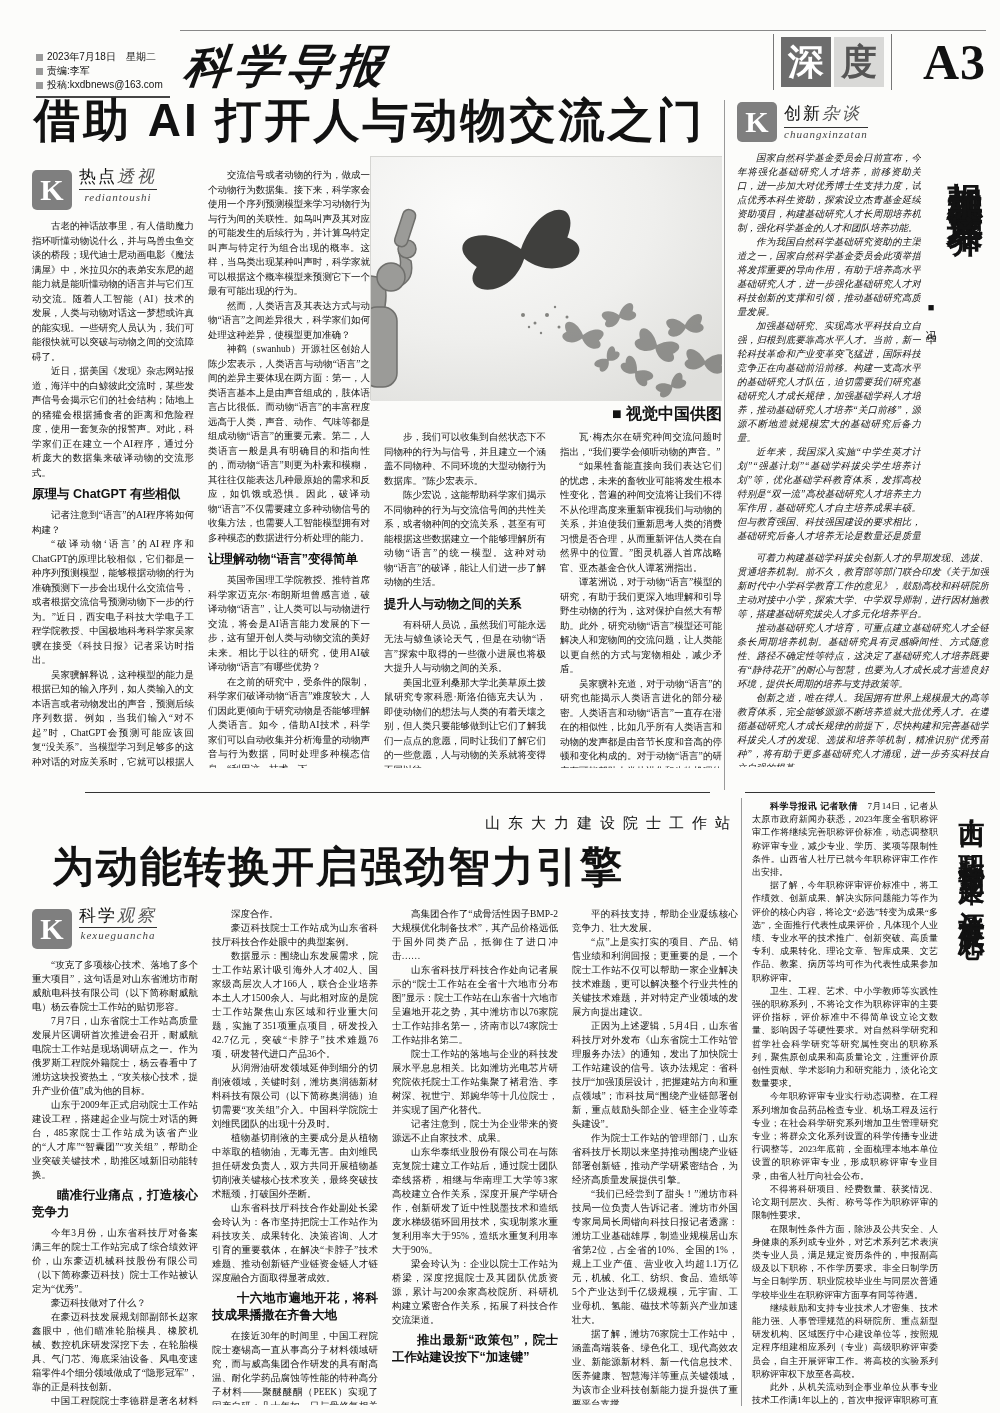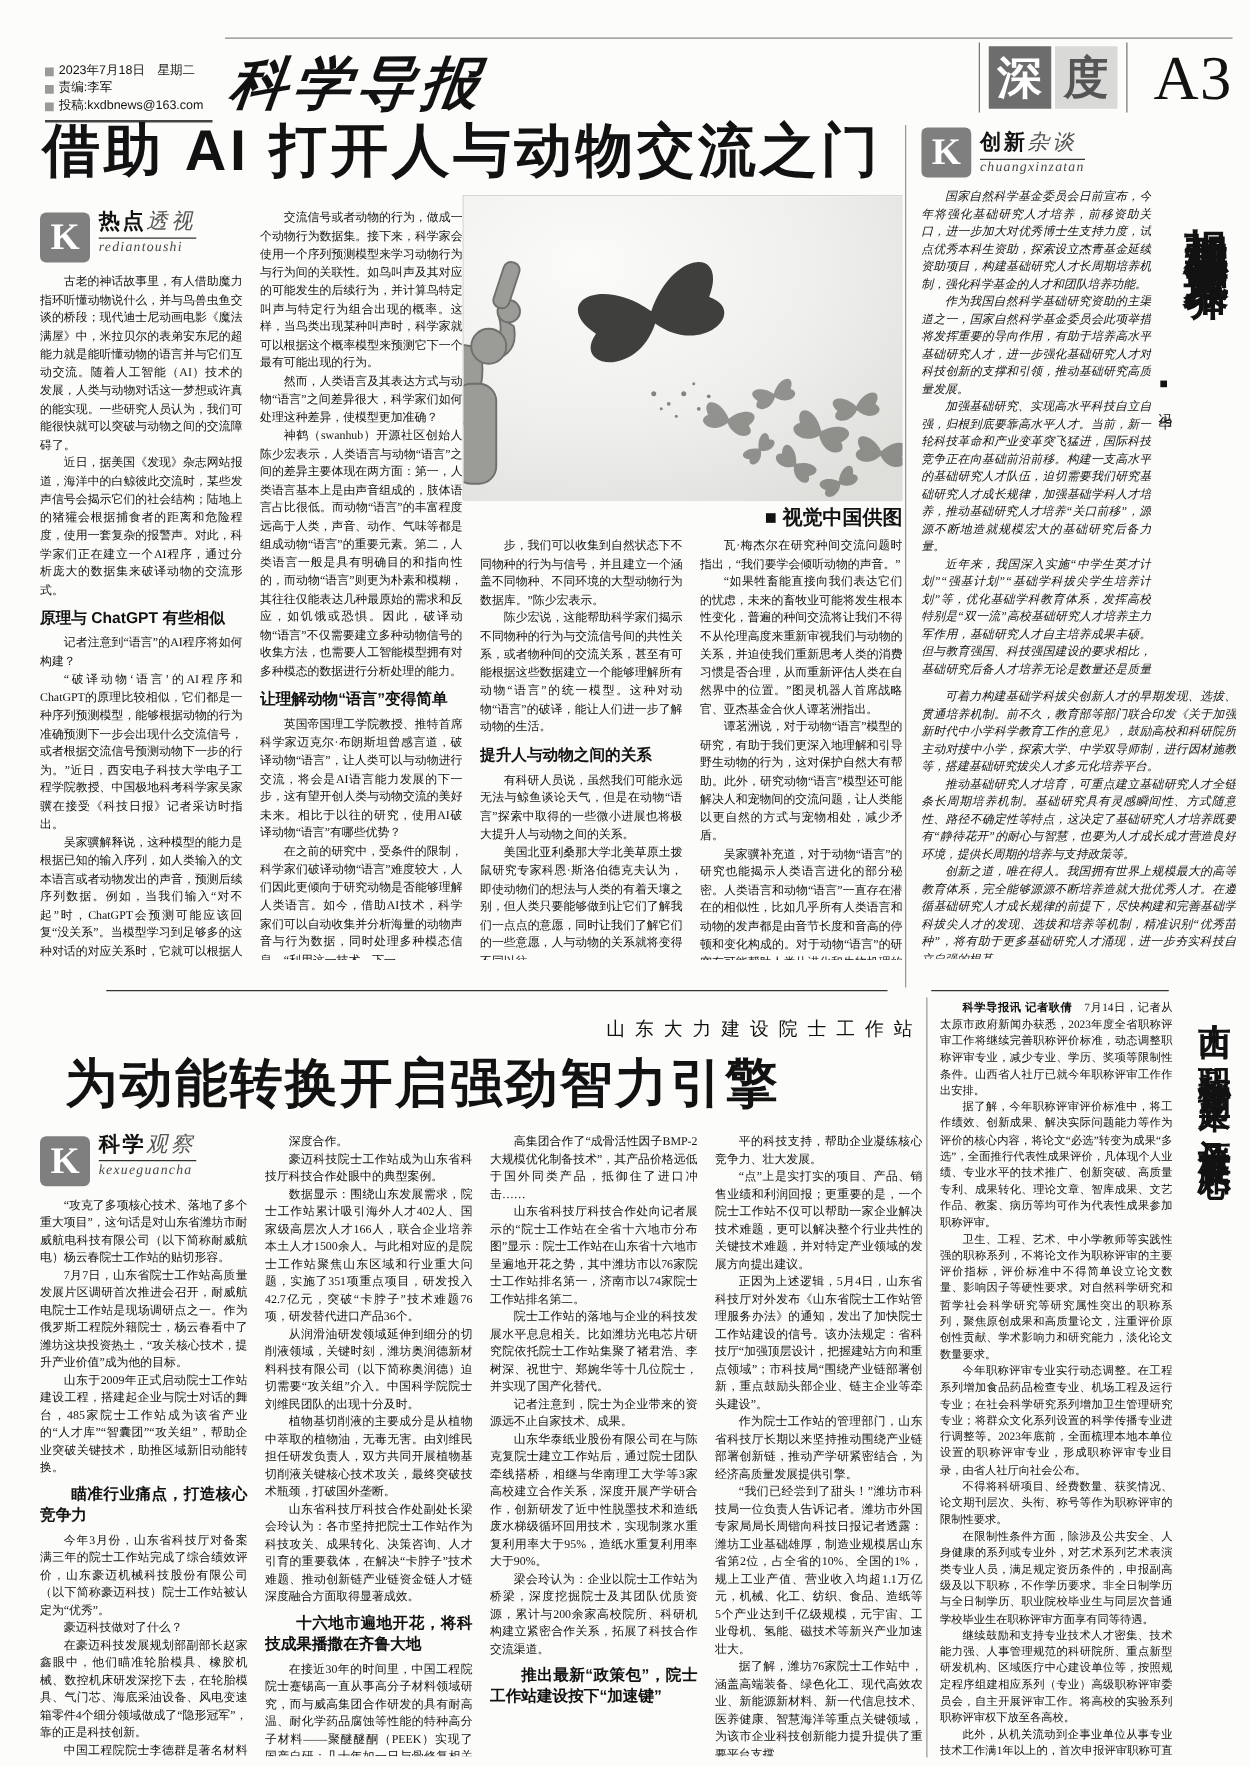--- a/index.html
+++ b/index.html
@@ -14,31 +14,31 @@
   .sq{display:inline-block;width:7px;height:7px;background:#9a9a9a;margin-right:4px;flex:0 0 auto;}
   .toprule{position:absolute;left:180px;top:30px;width:806px;height:1px;background:#888;}
   .masthead{position:absolute;left:184px;top:36px;font-size:46px;font-weight:bold;font-style:italic;
             font-family:"DejaVu Serif",serif;letter-spacing:5px;transform:skewX(-7deg);}
   .pagebox{position:absolute;right:14px;top:34px;display:flex;align-items:center;height:56px;}
   .pb-sep{width:1px;height:56px;background:#777;margin:0 7px;}
   .pb-dark,.pb-light{width:50px;height:50px;display:flex;align-items:center;justify-content:center;
         font-size:36px;font-weight:bold;font-family:"DejaVu Serif",serif;}
   .pb-dark{background:#6d6d6d;color:#fff;}
   .pb-light{background:#d9d9d7;color:#555;margin-left:3px;}
-  .pb-a3{font-size:50px;font-weight:normal;font-family:"Liberation Serif",serif;margin-left:14px;letter-spacing:1px;}
+  .pb-a3{font-size:50px;font-weight:bold;font-family:"Liberation Serif",serif;margin-left:24px;letter-spacing:1px;}
 
   
   .badge{display:flex;gap:7px;align-items:flex-start;margin:2px 0 9px 0;}
   .kbox{width:40px;height:40px;background:#7f7f7f;color:#fff;border-radius:5px;flex:0 0 auto;
         display:flex;align-items:center;justify-content:center;font-size:30px;font-weight:bold;
         font-family:"Liberation Serif",serif;}
   .bt{border-bottom:1px solid #333;padding-bottom:2px;}
-  .bt-bold{font-family:"Liberation Sans",sans-serif;font-weight:700;font-size:17px;letter-spacing:2px;}
+  .bt-bold{font-family:"Liberation Sans",sans-serif;font-weight:400;font-size:17px;letter-spacing:2px;}
   .bt-script{font-style:italic;font-size:17px;color:#555;letter-spacing:3px;}
-  .bt-pinyin{font-style:italic;font-size:11px;color:#444;letter-spacing:1px;}
+  .bt-pinyin{font-style:italic;font-size:11px;color:#444;letter-spacing:1px;text-align:center;}
 
   
   .main{position:absolute;left:32px;top:84px;width:690px;height:692px;overflow:hidden;}
   .main-headline{font-family:"Liberation Sans",sans-serif;font-weight:900;font-size:46px;
                  letter-spacing:3px;margin:6px 0 16px 2px;white-space:nowrap;}
   .main-cols{display:flex;gap:14px;}
   .mcol{width:162px;height:600px;overflow:hidden;font-size:9.5px;line-height:14.5px;}
   .mcol p,.scol p,.sb-narrow p,.sb-wide p,.sx-text p{margin:0;text-indent:2em;text-align:justify;}
   .mcol h3{font-family:"Liberation Sans",sans-serif;font-size:12.5px;margin:6px 0;line-height:16px;}
   .scol h3{font-family:"Liberation Sans",sans-serif;font-size:12.5px;margin:5px 0;line-height:17px;text-indent:2em;text-align:justify;}

